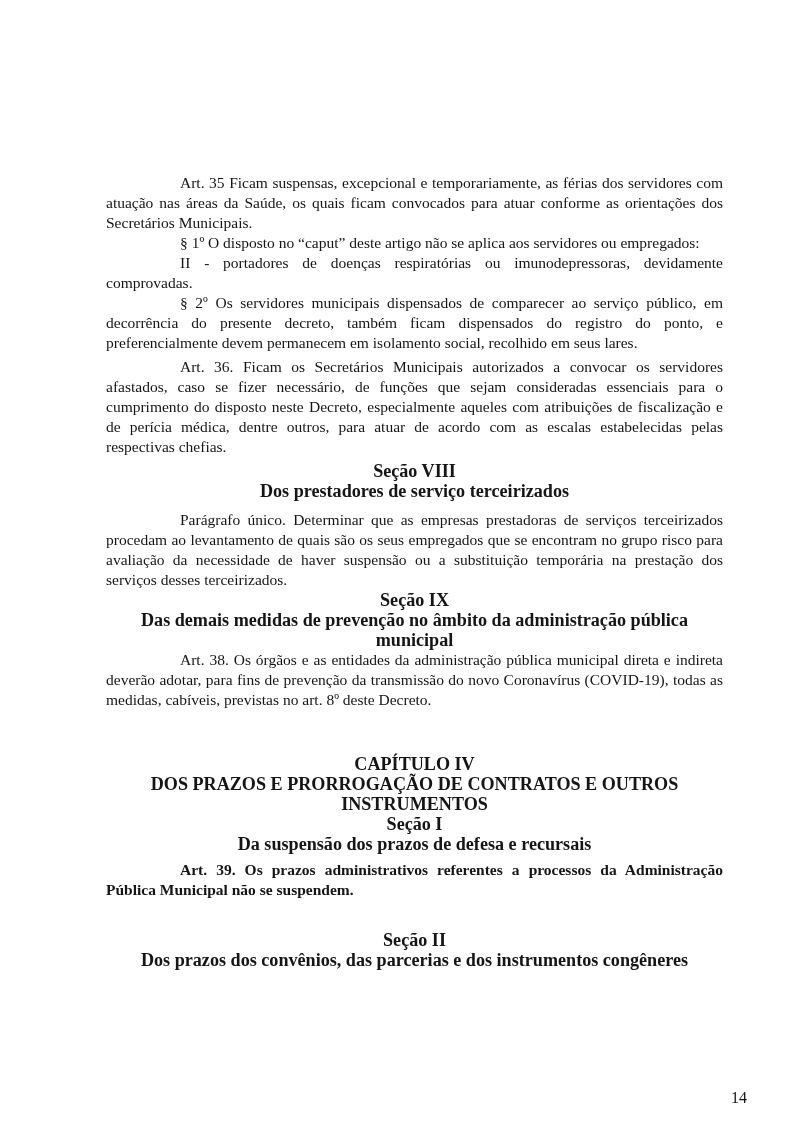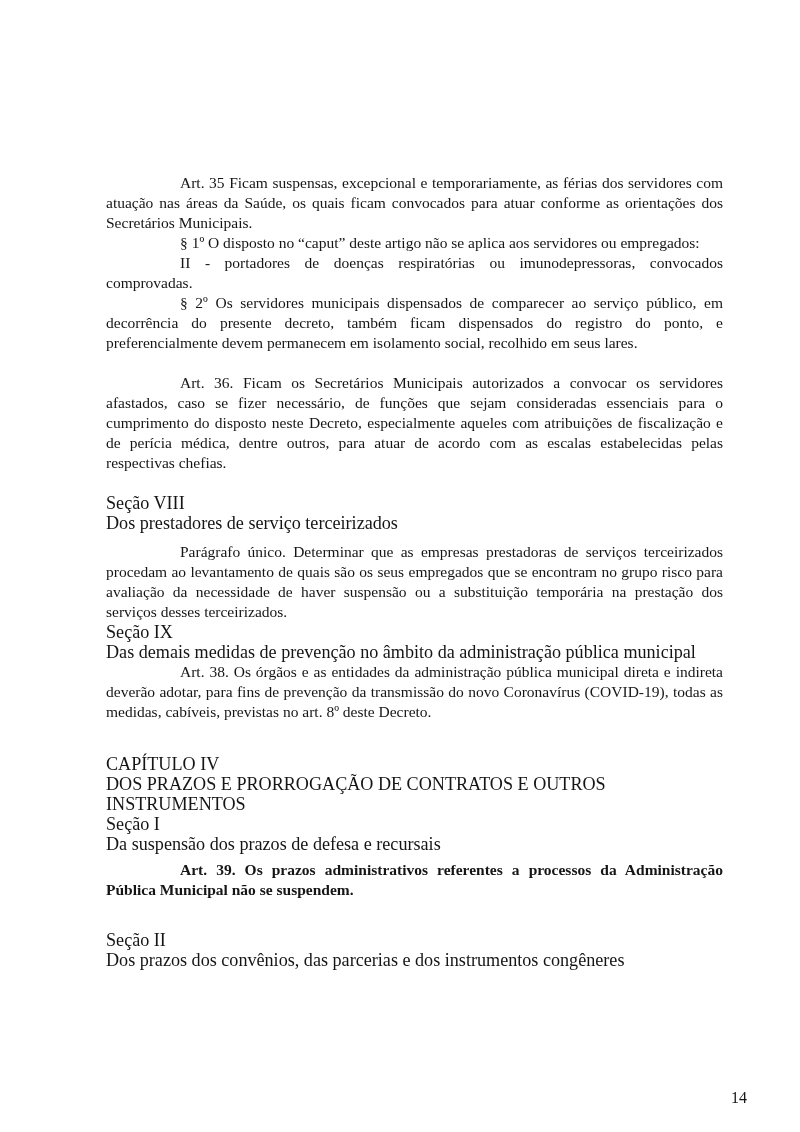--- a/index.html
+++ b/index.html
@@ -25,48 +25,48 @@
     font-size: 15.5px;
     line-height: 20px;
     text-align: justify;
   }
   .para {
     margin: 0;
     text-indent: 74px;
   }
   .head {
     margin: 0;
-    font-weight: normal;
-    text-align: left;
+    font-weight: bold;
+    text-align: center;
     text-indent: 0;
   }
   .mt5  { margin-top: 9px; }
   .mt6  { margin-top: 6px; font-weight: bold; }
   .mt8  { }
   .mt16 { margin-top: 0; }
-  .mt20 { margin-top: 20px; }
+  .mt20 { margin-top: 4px; }
   .mt30 { margin-top: 30px; }
-  .mt32 { margin-top: 32px; }
+  .mt32 { margin-top: 44px; }
   .page-number {
     position: absolute;
     top: 1090px;
     right: 77px;
     font-size: 16px;
     line-height: 15px;
     color: #151515;
   }
 </style>
 </head>
 <body>
 
 <div class="page">
   <main class="content">
     <p class="para">Art. 35 Ficam suspensas, excepcional e temporariamente, as férias dos servidores com atuação nas áreas da Saúde, os quais ficam convocados para atuar conforme as orientações dos Secretários Municipais.</p>
     <p class="para">§ 1º O disposto no “caput” deste artigo não se aplica aos servidores ou empregados:</p>
-    <p class="para">II - portadores de doenças respiratórias ou imunodepressoras, convocados comprovadas.</p>
+    <p class="para">II - portadores de doenças respiratórias ou imunodepressoras, devidamente comprovadas.</p>
     <p class="para">§ 2º Os servidores municipais dispensados de comparecer ao serviço público, em decorrência do presente decreto, também ficam dispensados do registro do ponto, e preferencialmente devem permanecem em isolamento social, recolhido em seus lares.</p>
     <p class="para mt20">Art. 36. Ficam os Secretários Municipais autorizados a convocar os servidores afastados, caso se fizer necessário, de funções que sejam consideradas essenciais para o cumprimento do disposto neste Decreto, especialmente aqueles com atribuições de fiscalização e de perícia médica, dentre outros, para atuar de acordo com as escalas estabelecidas pelas respectivas chefias.</p>
 
     <h3 class="head mt20">Seção VIII</h3>
     <h3 class="head">Dos prestadores de serviço terceirizados</h3>
     <p class="para mt5">Parágrafo único. Determinar que as empresas prestadoras de serviços terceirizados procedam ao levantamento de quais são os seus empregados que se encontram no grupo risco para avaliação da necessidade de haver suspensão ou a substituição temporária na prestação dos serviços desses terceirizados.</p>
 
     <h3 class="head mt16">Seção IX</h3>
     <h3 class="head">Das demais medidas de prevenção no âmbito da administração pública municipal</h3>
     <p class="para mt8">Art. 38. Os órgãos e as entidades da administração pública municipal direta e indireta deverão adotar, para fins de prevenção da transmissão do novo Coronavírus (COVID-19), todas as medidas, cabíveis, previstas no art. 8º deste Decreto.</p>

